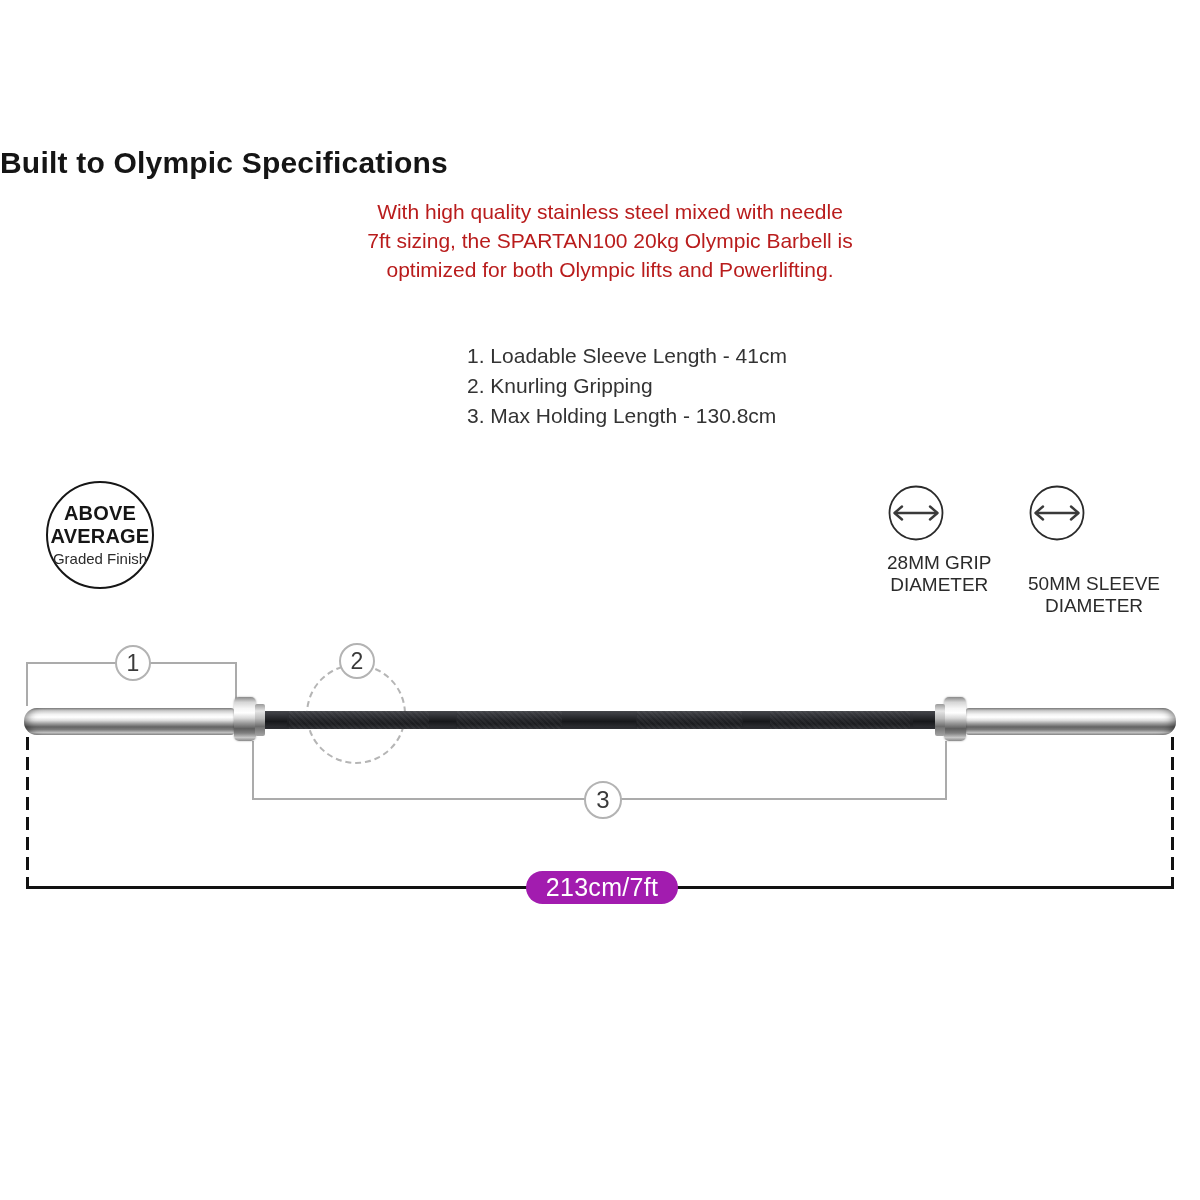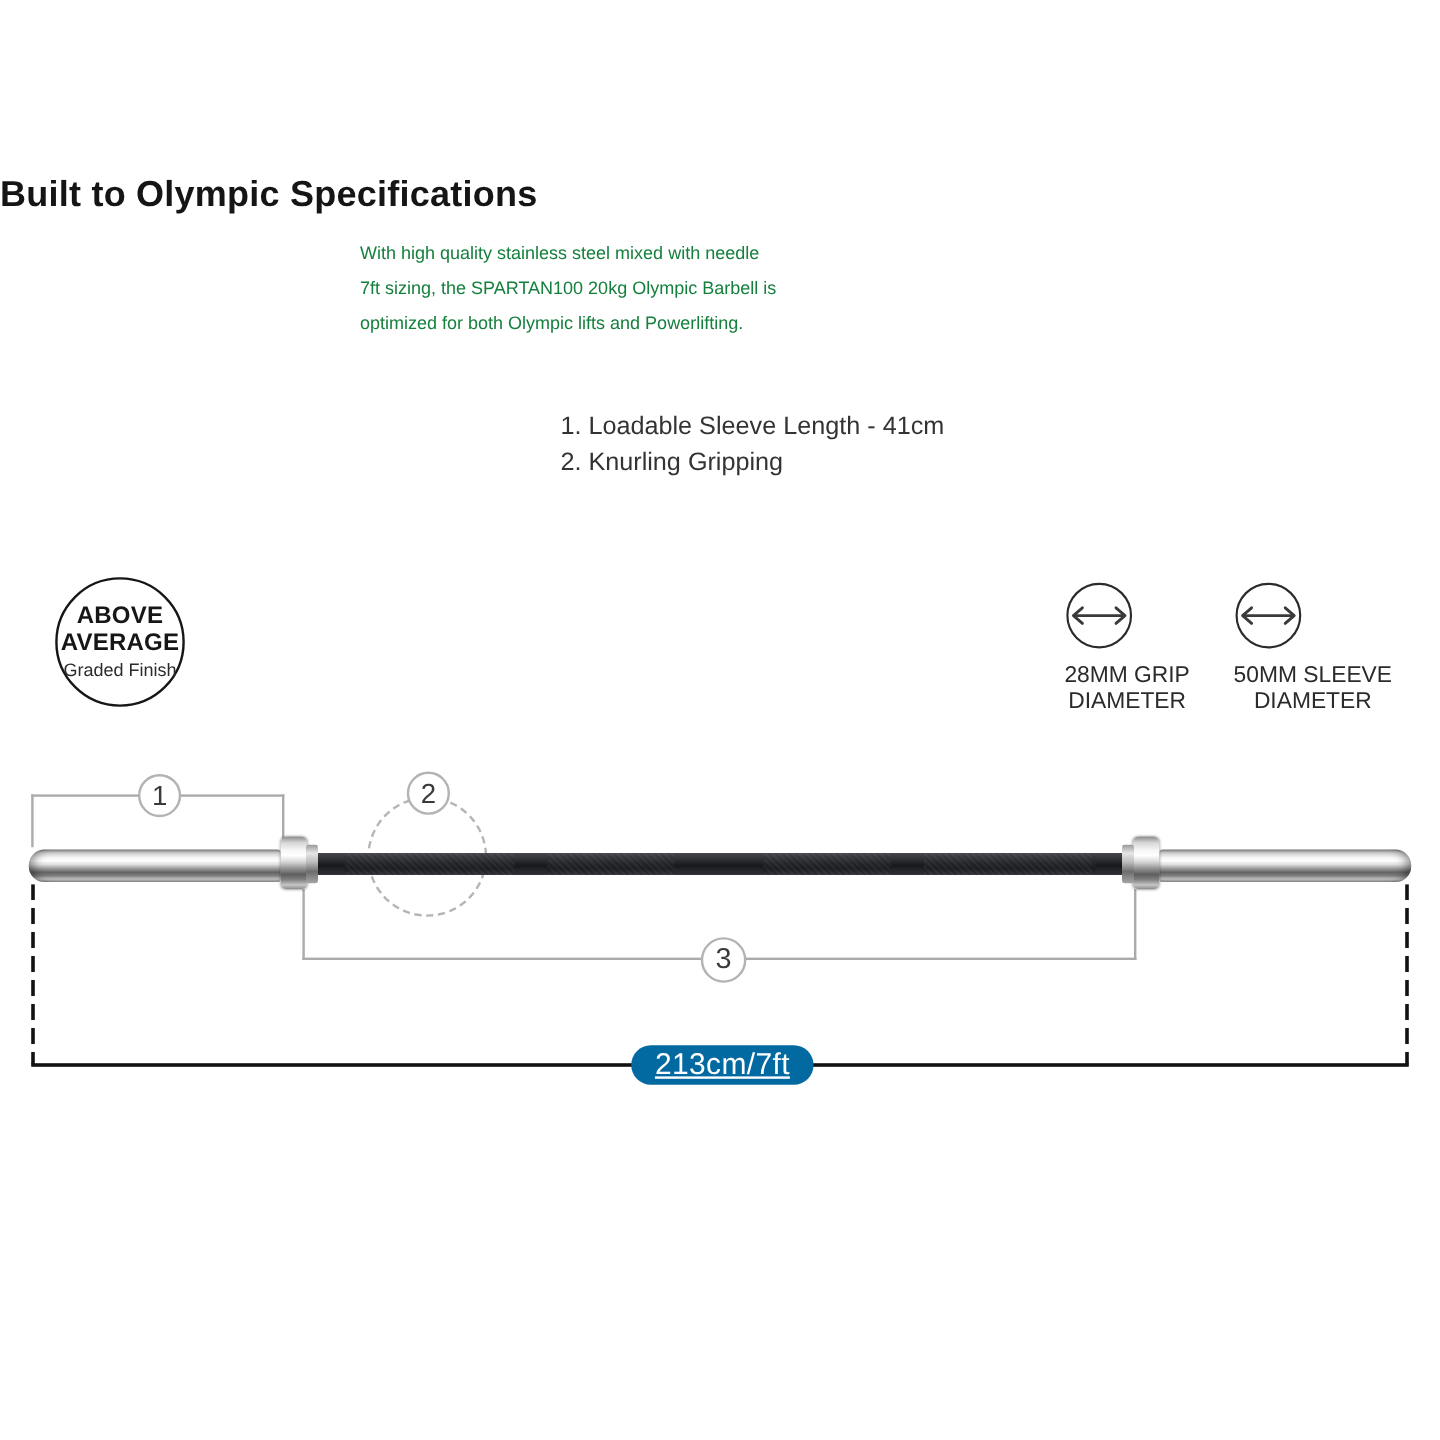--- a/index.html
+++ b/index.html
@@ -2,22 +2,22 @@
 <html><head>
 <meta charset="utf-8">
 <style>
   html,body{margin:0;padding:0;background:#ffffff;}
   body{width:1200px;height:1200px;position:relative;font-family:"Liberation Sans",sans-serif;-webkit-font-smoothing:antialiased;}
   .canvas{position:absolute;inset:0;overflow:hidden;}
 
   
   .title{position:absolute;left:0;top:146px;width:1200px;
          font-size:30px;font-weight:700;color:#151515;letter-spacing:.2px;}
-  .intro{position:absolute;left:300px;top:197px;width:620px;
-         font-size:15px;line-height:29px;color:#15803d;}
+  .intro{position:absolute;left:300px;top:197px;width:620px;text-align:center;
+         font-size:21px;line-height:29px;color:#b91c1c;}
   .intro span{display:block;}
   .spec-list{position:absolute;left:467px;top:341px;font-size:21px;line-height:30px;color:#333333;}
   .spec-list div{white-space:nowrap;}
 
   
   .badge{position:absolute;left:46px;top:481px;width:104px;height:104px;border:2px solid #161616;
          border-radius:50%;background:#fff;display:flex;flex-direction:column;align-items:center;justify-content:center;}
   .badge .b1,.badge .b2{font-size:20px;font-weight:700;color:#161616;line-height:23px;letter-spacing:.2px;}
   .badge .b3{font-size:15px;color:#2b2b2b;line-height:19px;margin-top:1px;}
 
@@ -63,37 +63,38 @@
   .shaft .knurl{position:absolute;top:0;height:18px;
     background-image:repeating-linear-gradient(45deg,rgba(255,255,255,.045) 0 2px,transparent 2px 4px);}
   .shaft .ring{position:absolute;top:2px;height:14px;border-radius:2px;
     background:linear-gradient(to bottom,#3e3f44 0%,#17181b 60%,#2b2c30 100%);}
 
   
   .dash-v{position:absolute;width:3px;z-index:2;
     background-image:repeating-linear-gradient(to bottom,#111 0 13px,transparent 13px 20px);}
   .dim-line{position:absolute;left:26px;top:886px;width:1148px;height:3px;background:#111;z-index:2;}
   .dim-pill{position:absolute;left:526px;top:871px;width:152px;height:33px;border-radius:17px;
-    background:#0369a1;color:#ffffff;display:flex;align-items:center;justify-content:center;
-    font-size:25px;z-index:5;letter-spacing:.3px;text-decoration:underline;}
+    background:#a21caf;color:#ffffff;display:flex;align-items:center;justify-content:center;
+    font-size:25px;z-index:5;letter-spacing:.3px;}
 </style>
 </head>
 <body>
 
 <div class="canvas">
 
   <div class="title">Built to Olympic Specifications</div>
   <div class="intro">
     <span>With high quality stainless steel mixed with needle</span>
     <span>7ft sizing, the SPARTAN100 20kg Olympic Barbell is</span>
     <span>optimized for both Olympic lifts and Powerlifting.</span>
   </div>
   <div class="spec-list">
     <div>1. Loadable Sleeve Length - 41cm</div>
     <div>2. Knurling Gripping</div>
+    <div>3. Max Holding Length - 130.8cm</div>
   </div>
 
   <div class="badge">
     <span class="b1">ABOVE</span>
     <span class="b2">AVERAGE</span>
     <span class="b3">Graded Finish</span>
   </div>
 
   <div class="dia-icon" style="left:887px;top:484px;">
     <span>
@@ -103,21 +104,21 @@
         <polyline points="15,22.5 7.5,29 15,35.5" fill="none" stroke="#3a3a3a" stroke-width="2.4" stroke-linecap="round" stroke-linejoin="round"></polyline>
         <polyline points="43,22.5 50.5,29 43,35.5" fill="none" stroke="#3a3a3a" stroke-width="2.4" stroke-linecap="round" stroke-linejoin="round"></polyline>
       </svg>
     </span>
     <div class="dia-label">
       <span>28MM GRIP</span>
       <span>DIAMETER</span>
     </div>
   </div>
 
-  <div class="dia-icon" style="left:1028px;top:484px;">
+  <div class="dia-icon" style="left:1028px;top:484px;gap:21px;">
     <span>
       <svg width="58" height="58" viewBox="0 0 58 58">
         <circle cx="29" cy="29" r="26.5" fill="none" stroke="#2b2b2b" stroke-width="1.8"></circle>
         <line x1="8" y1="29" x2="50" y2="29" stroke="#3a3a3a" stroke-width="2.4"></line>
         <polyline points="15,22.5 7.5,29 15,35.5" fill="none" stroke="#3a3a3a" stroke-width="2.4" stroke-linecap="round" stroke-linejoin="round"></polyline>
         <polyline points="43,22.5 50.5,29 43,35.5" fill="none" stroke="#3a3a3a" stroke-width="2.4" stroke-linecap="round" stroke-linejoin="round"></polyline>
       </svg>
     </span>
     <div class="dia-label">
       <span>50MM SLEEVE</span>

